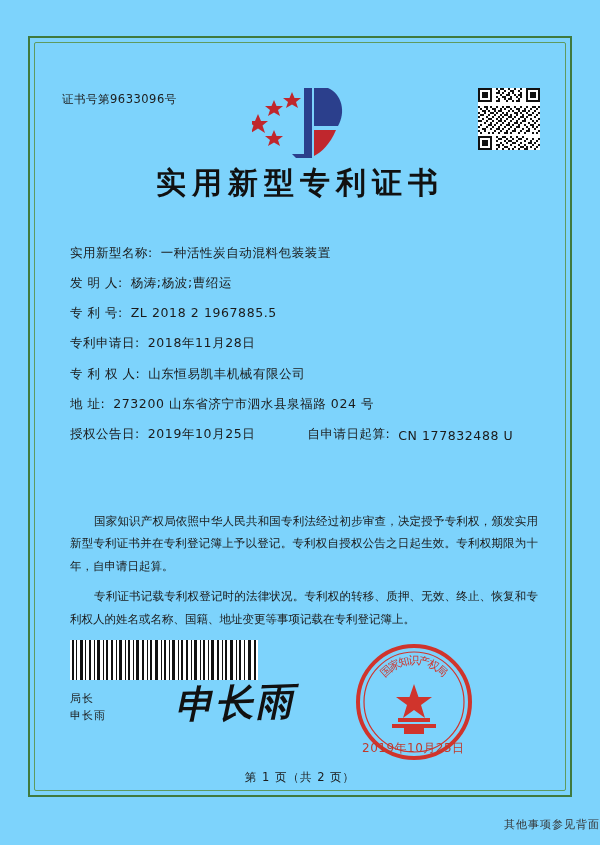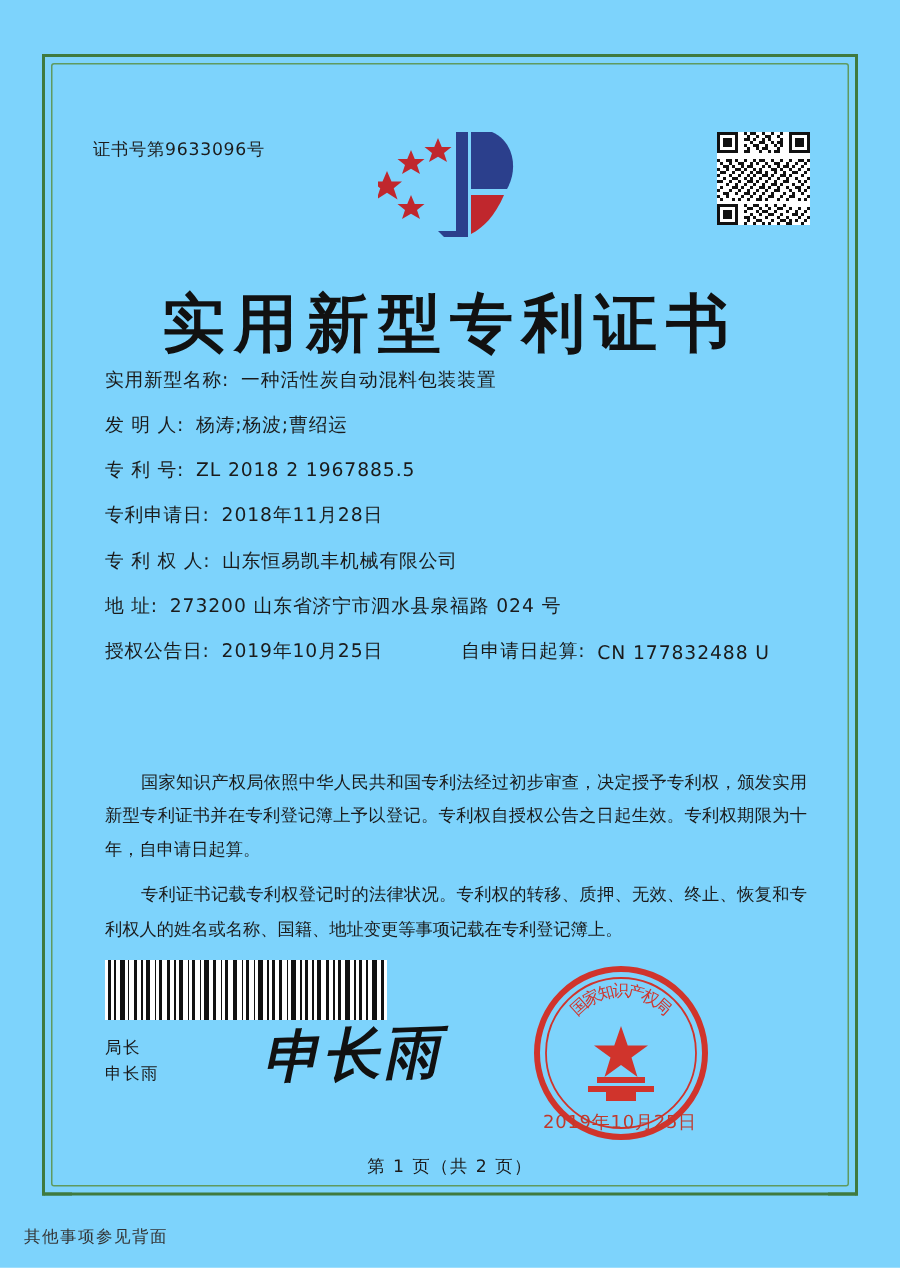--- a/index.html
+++ b/index.html
@@ -44,23 +44,23 @@
   .logo{position:absolute;left:252px;top:84px;width:98px;height:76px;}
 
   
   .qr{
     position:absolute;right:60px;top:88px;width:62px;height:62px;
     background:#fff;
   }
   .qr svg{display:block;}
 
   .title{
-    position:absolute;left:0;right:0;top:188px;
+    position:absolute;left:0;right:0;top:163px;
     text-align:center;
-    font-size:42px;
+    font-size:30px;
     font-weight:bold;
     letter-spacing:6px;
     color:#111;
     font-family:"DejaVu Sans","Liberation Sans",sans-serif;
   }
 
   .fields{
     position:absolute;left:70px;top:245px;right:60px;
     font-size:12.5px;
     color:#1b1b1b;
@@ -75,21 +75,21 @@
     white-space:nowrap;
     letter-spacing:.5px;
   }
   .val{
     margin-left:8px;
     letter-spacing:.6px;
   }
   .row-two{
     display:flex;align-items:baseline;margin-bottom:14.5px;
   }
-  .row-two .seg{display:flex;align-items:center;}
+  .row-two .seg{display:flex;align-items:flex-end;}
   .row-two .seg2{margin-left:52px;}
 
   .para{
     position:absolute;left:70px;right:62px;top:505px;
     font-size:11.5px;line-height:1.95;
     text-align:justify;
     color:#1b1b1b;
   }
   .para p{margin:5px 0 8px 0;text-indent:24px;}
 
@@ -123,21 +123,21 @@
     position:absolute;left:362px;top:740px;
     font-size:12px;color:#c0392b;letter-spacing:.5px;
   }
 
   .pagenum{
     position:absolute;left:0;right:0;top:770px;
     text-align:center;font-size:11.5px;letter-spacing:1px;color:#1b1b1b;
   }
   .footnote{
     position:absolute;left:0;right:0;top:817px;
-    text-align:left;font-size:11px;letter-spacing:1px;color:#333;margin-left:16px;
+    text-align:right;font-size:11px;letter-spacing:1px;color:#333;margin-left:16px;
   }
 </style>
 </head>
 <body>
 
 <div class="page">
 
   <div class="border-outer"></div>
   <div class="border-inner"></div>
   <div class="corner tl"></div>

